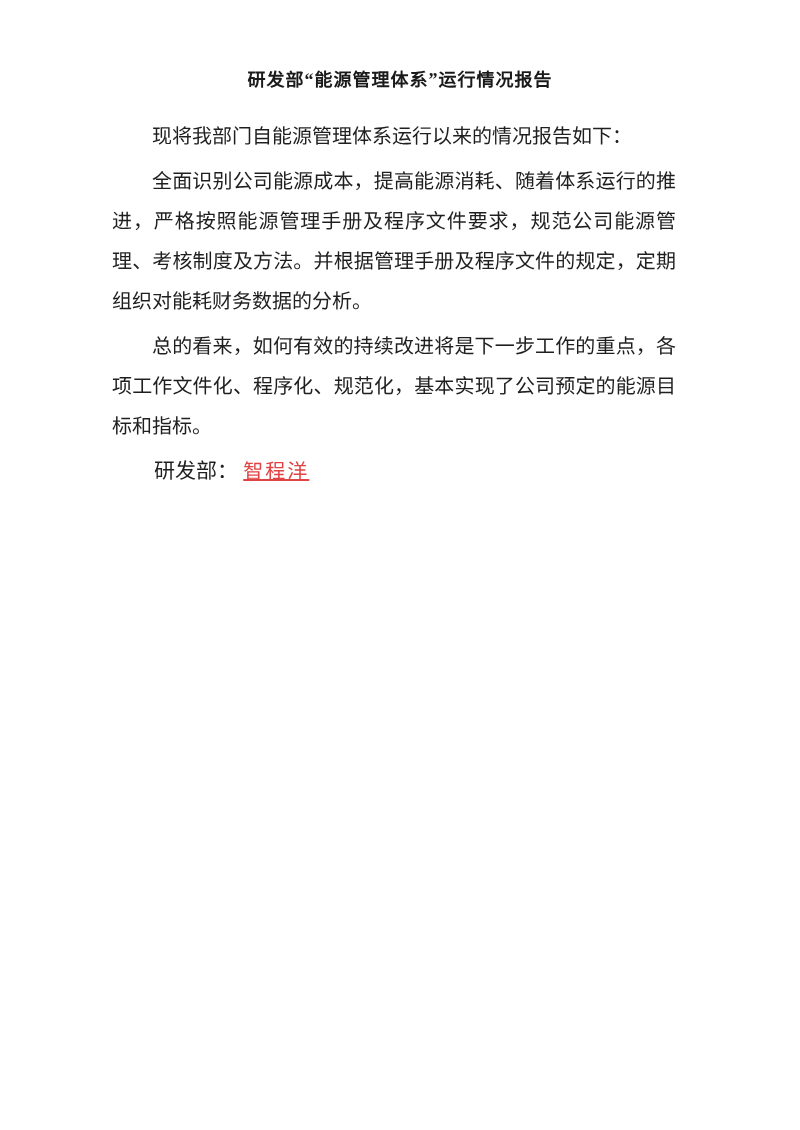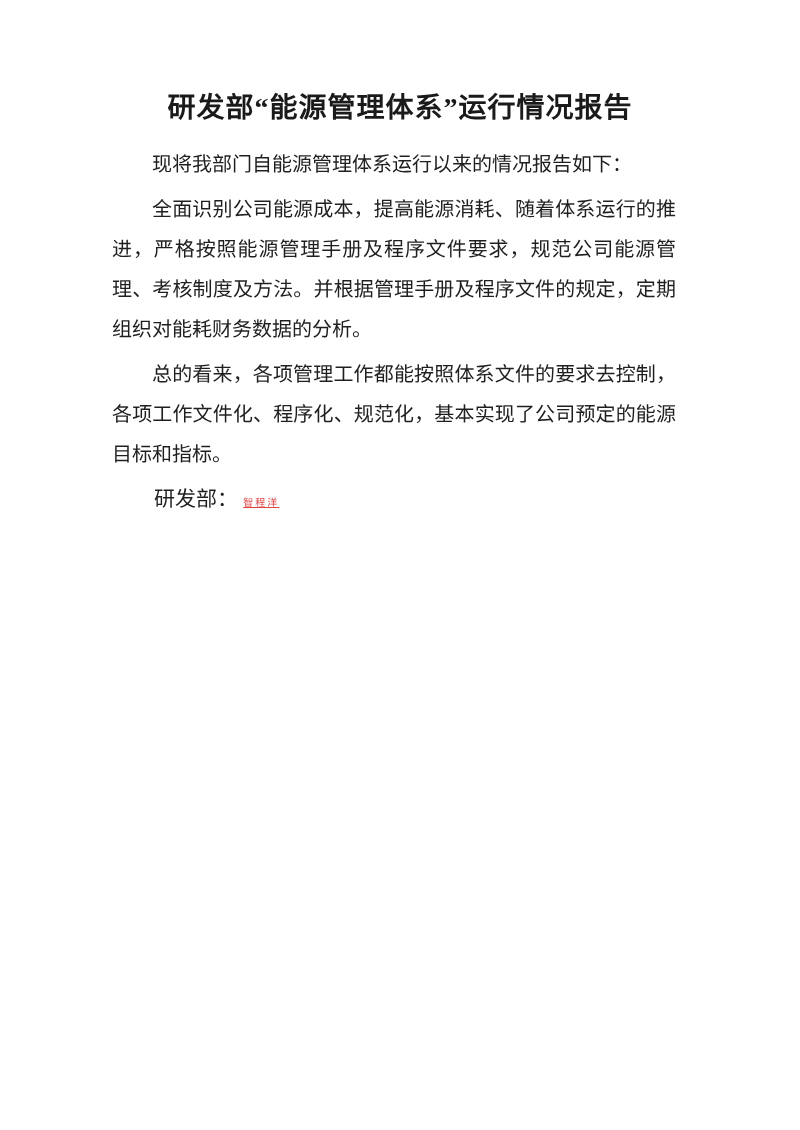--- a/index.html
+++ b/index.html
@@ -11,23 +11,23 @@
     position: relative;
     width: 800px;
     height: 1130px;
     background: #ffffff;
     overflow: hidden;
     font-family: "Liberation Serif", "DejaVu Serif", serif;
     color: #1f1f1f;
   }
   .doc-title {
     margin: 0;
-    padding-top: 92px;
+    padding-top: 64px;
     text-align: center;
-    font-size: 28px;
+    font-size: 18px;
     line-height: 32px;
     font-weight: bold;
     color: #1a1a1a;
     letter-spacing: 1px;
   }
   .content {
     margin: 20px 112px 0 112px;
     font-size: 20px;
     line-height: 40px;
     text-align: justify;
@@ -38,39 +38,39 @@
     text-indent: 2em;
   }
   .signature {
     margin: 0;
     font-size: 21px;
     line-height: 40px;
     text-indent: 313px;
     white-space: nowrap;
   }
   .signature .sig-name {
-    font-size: 10px;
+    font-size: 20px;
     letter-spacing: 2px;
     text-decoration: underline;
   }
 </style>
 </head>
 <body>
 
 <div class="page">
 
   <h1 class="doc-title">研发部“能源管理体系”运行情况报告</h1>
 
   <div class="content">
 
     <p>现将我部门自能源管理体系运行以来的情况报告如下：</p>
 
     <p>全面识别公司能源成本，提高能源消耗、随着体系运行的推进，严格按照能源管理手册及程序文件要求，规范公司能源管理、考核制度及方法。并根据管理手册及程序文件的规定，定期组织对能耗财务数据的分析。</p>
 
-    <p>总的看来，各项管理工作都能按照体系文件的要求去控制，各项工作文件化、程序化、规范化，基本实现了公司预定的能源目标和指标。</p>
+    <p>总的看来，如何有效的持续改进将是下一步工作的重点，各项工作文件化、程序化、规范化，基本实现了公司预定的能源目标和指标。</p>
 
 
     <p class="signature">
       <span class="sig-label">研发部：</span>
       <span class="sig-name" style="color: rgb(224, 67, 67);">智程洋</span>
     </p>
 
   </div>
 
 </div>

